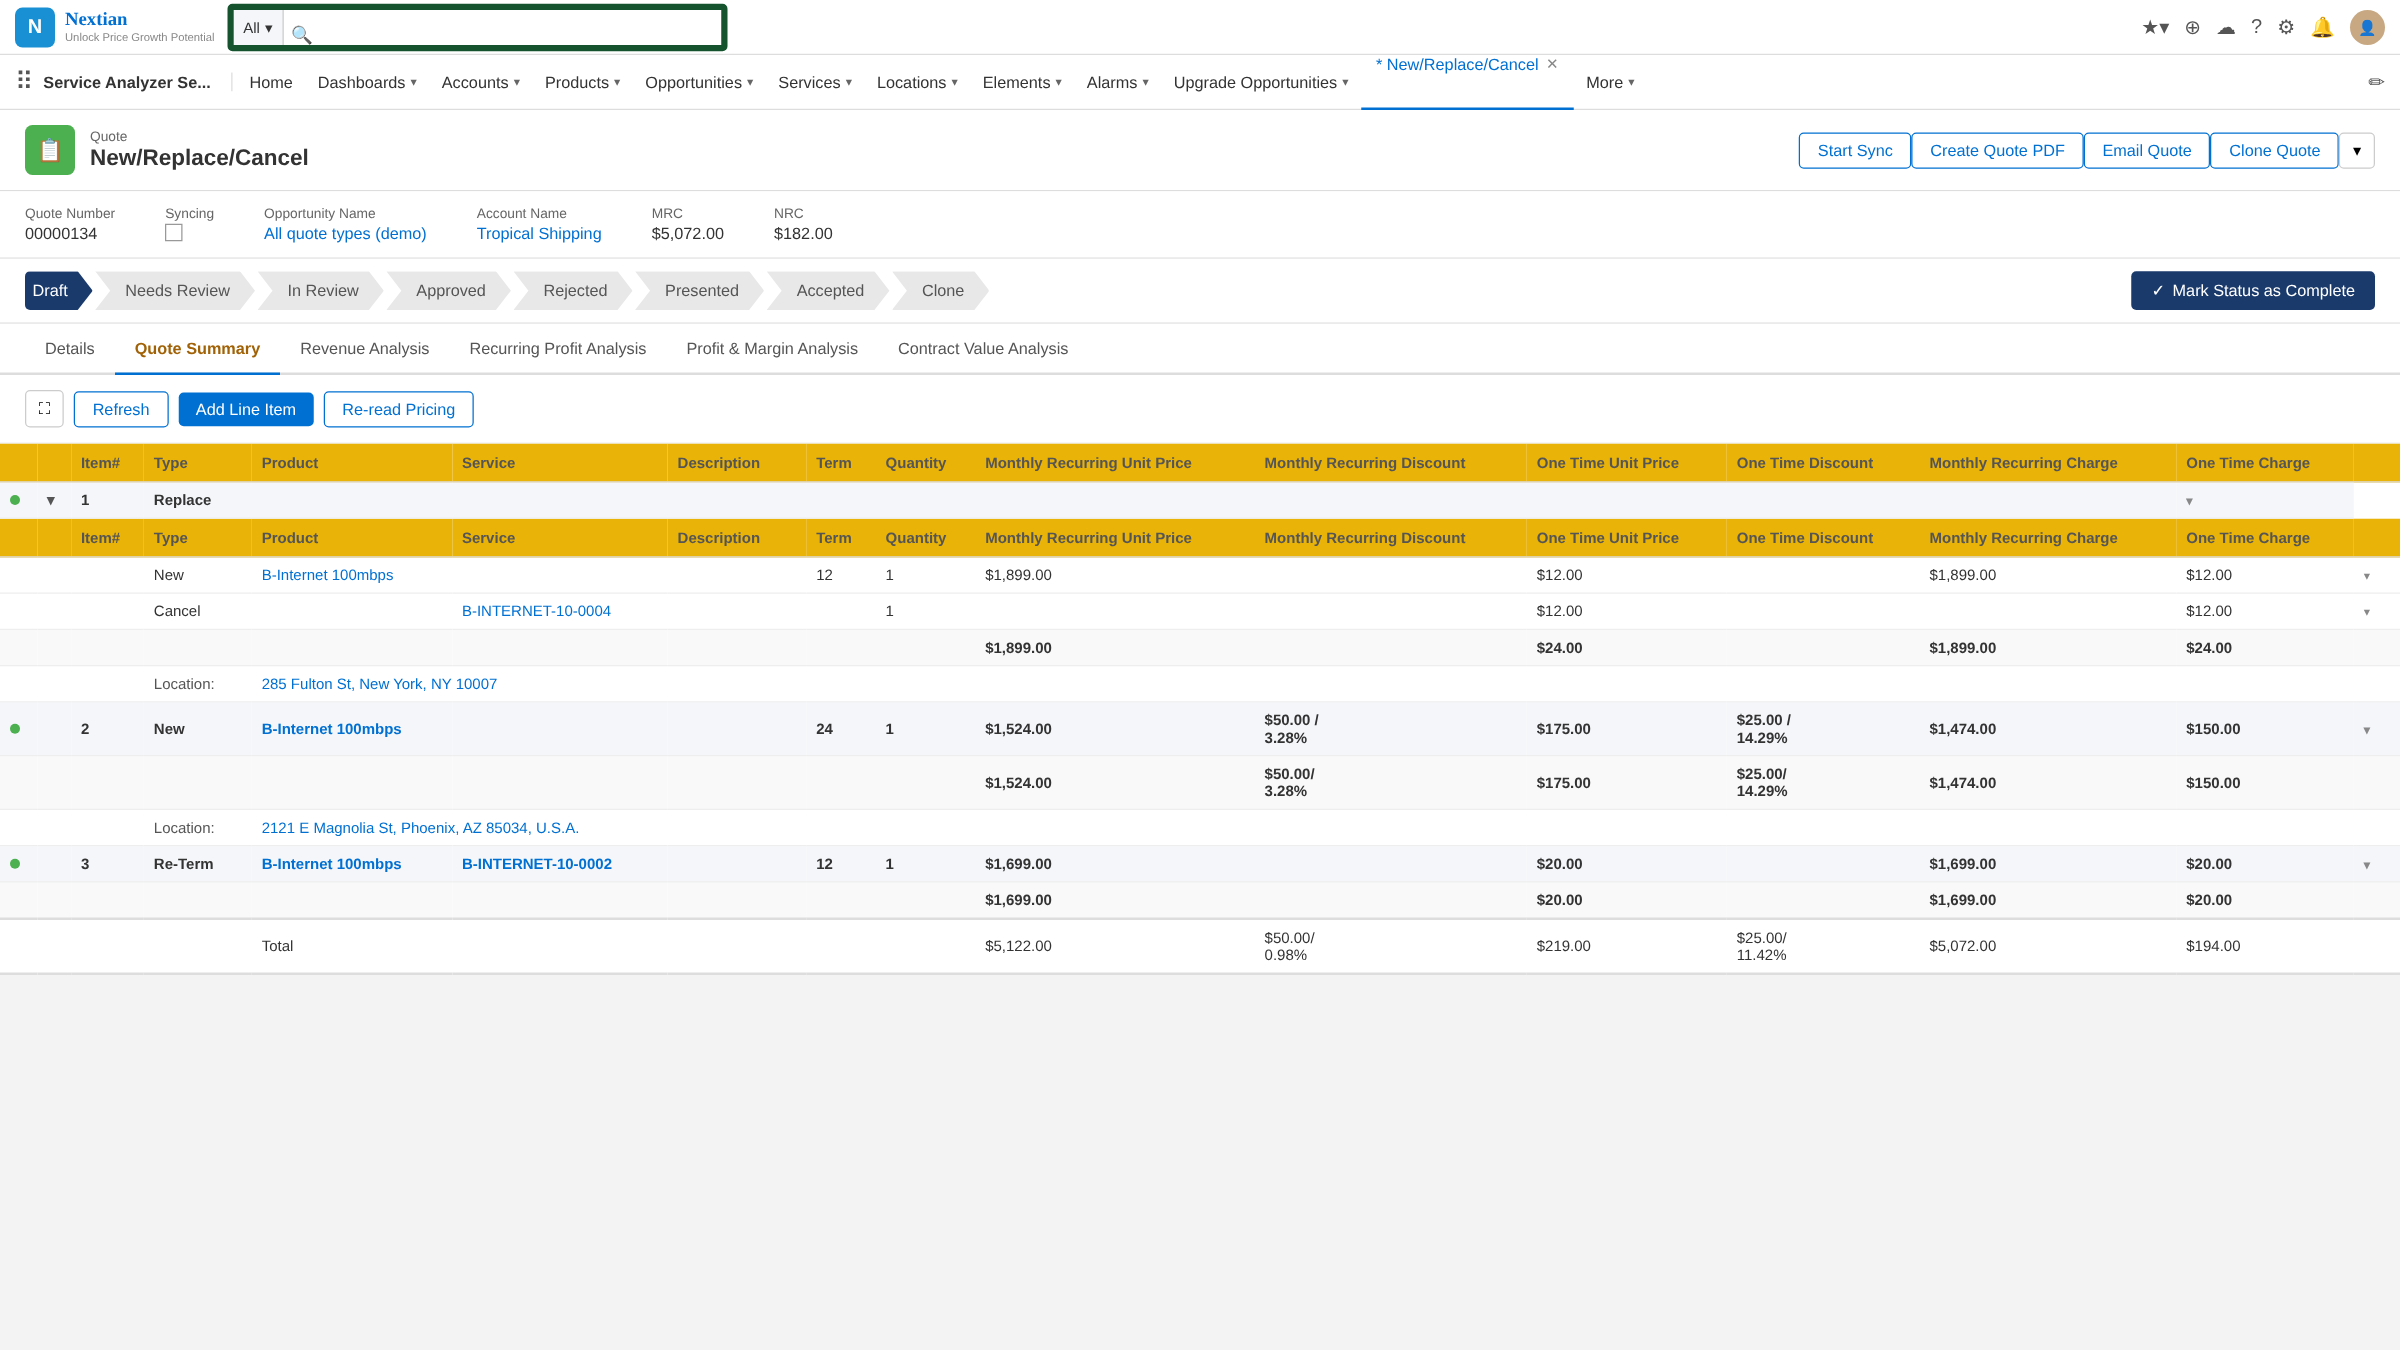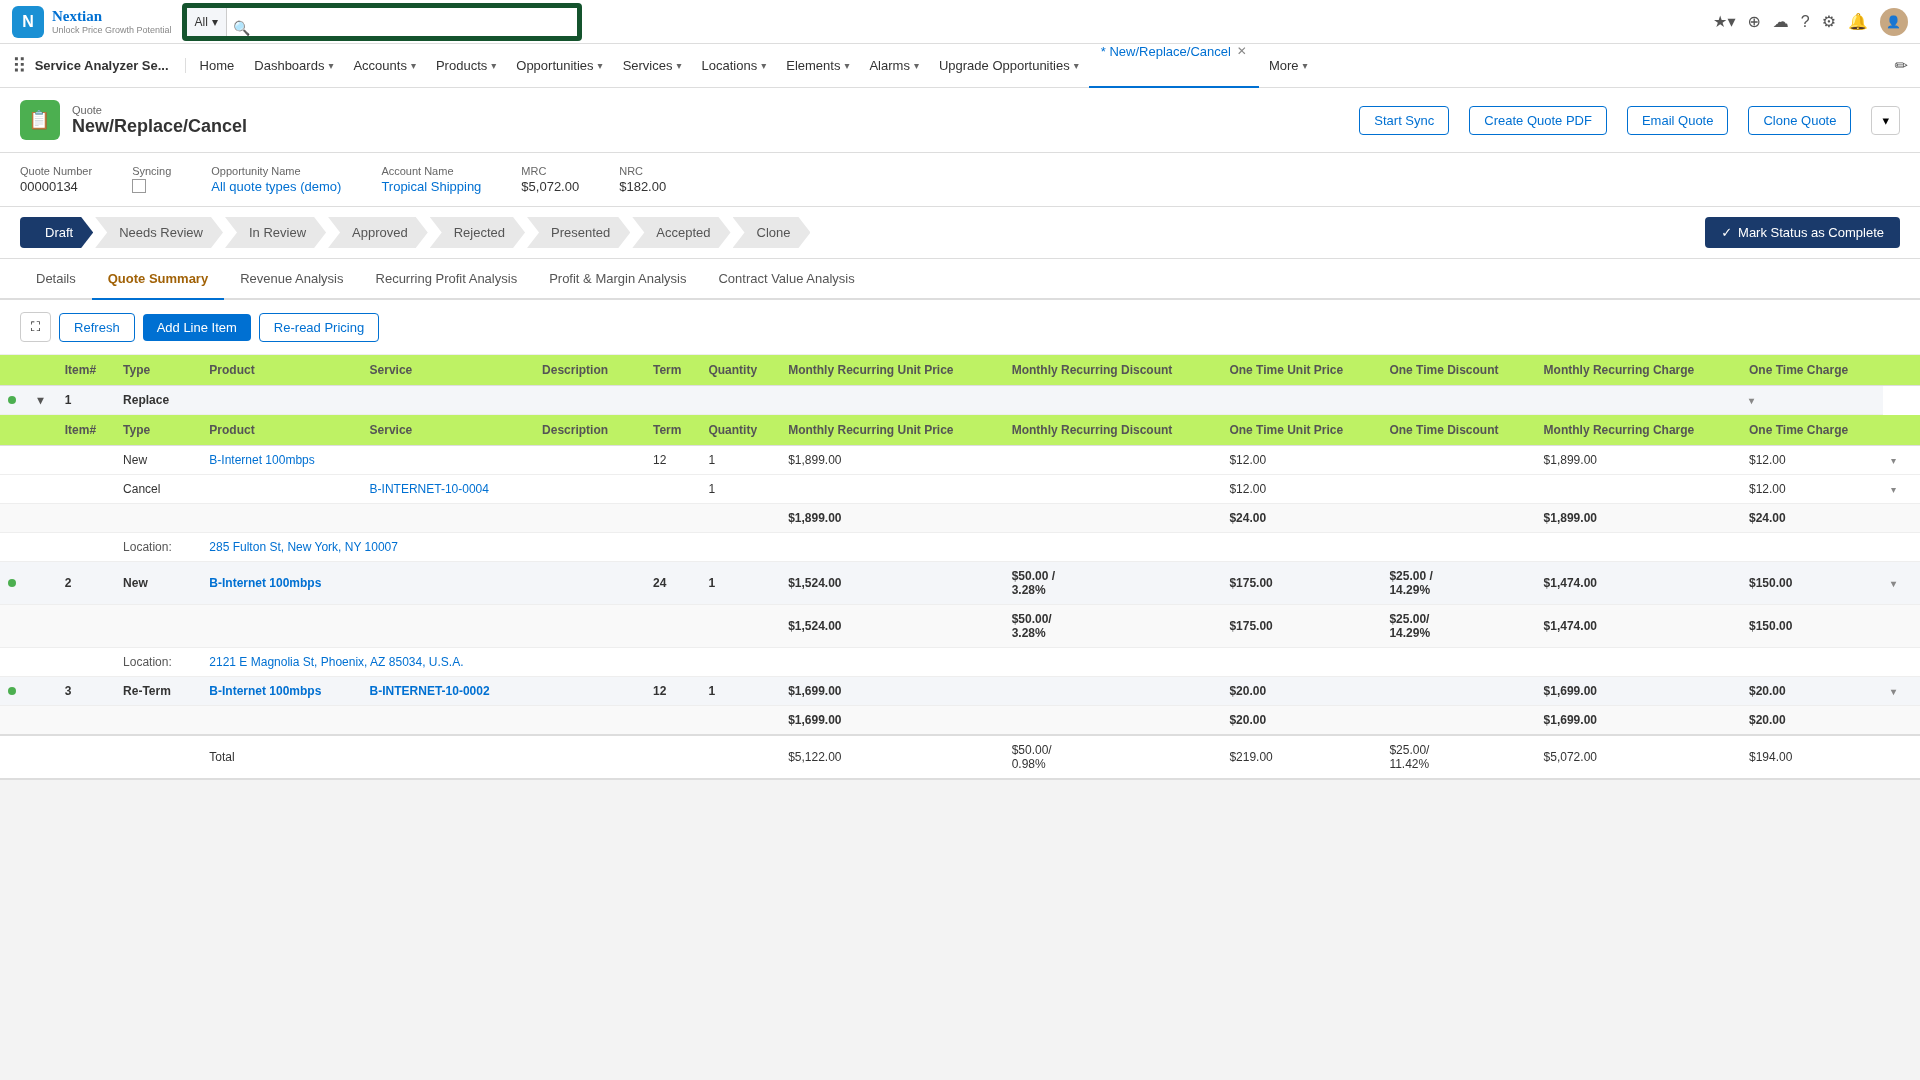--- a/index.html
+++ b/index.html
@@ -27,54 +27,54 @@
     .nav-close { font-size: 12px; color: #888; cursor: pointer; }
     .dots-icon { font-size: 20px; color: #555; margin-right: 8px; cursor: pointer; }
     .edit-icon { margin-left: auto; cursor: pointer; color: #555; font-size: 16px; }
 
     
     .quote-header { background: #fff; padding: 12px 20px; border-bottom: 1px solid #ddd; display: flex; align-items: center; justify-content: space-between; }
     .quote-title-area { display: flex; align-items: center; gap: 12px; }
     .quote-icon { width: 40px; height: 40px; background: #4caf50; border-radius: 6px; display: flex; align-items: center; justify-content: center; color: white; font-size: 18px; }
     .quote-label { font-size: 11px; color: #666; }
     .quote-name { font-size: 18px; font-weight: 700; color: #333; }
-    .quote-actions { display: flex; align-items: center; gap: 20px; }
+    .quote-actions { display: flex; align-items: center; gap: 0; }
     .btn-outline { border: 1px solid #0070d2; color: #0070d2; background: #fff; padding: 6px 14px; border-radius: 4px; cursor: pointer; font-size: 13px; }
     .btn-dropdown { border: 1px solid #ccc; background: #fff; padding: 6px 10px; border-radius: 4px; cursor: pointer; font-size: 13px; }
 
     
     .quote-details { background: #fff; padding: 12px 20px; border-bottom: 1px solid #ddd; display: flex; gap: 40px; }
     .detail-group { display: flex; flex-direction: column; gap: 2px; }
     .detail-label { font-size: 11px; color: #666; }
     .detail-value { font-size: 13px; color: #333; font-weight: 500; }
     .detail-link { font-size: 13px; color: #0070d2; cursor: pointer; text-decoration: none; }
     .detail-checkbox { width: 14px; height: 14px; border: 1px solid #999; background: #fff; display: inline-block; }
 
     
     .status-bar { background: #fff; padding: 10px 20px; border-bottom: 1px solid #ddd; display: flex; align-items: center; gap: 0; }
     .status-step { padding: 8px 20px 8px 24px; background: #e8e8e8; color: #555; font-size: 13px; position: relative; cursor: pointer; clip-path: polygon(0 0, calc(100% - 12px) 0, 100% 50%, calc(100% - 12px) 100%, 0 100%, 12px 50%); margin-right: 2px; }
-    .status-step:first-child { clip-path: polygon(0 0, calc(100% - 12px) 0, 100% 50%, calc(100% - 12px) 100%, 0 100%); padding-left: 25px; border-radius: 4px 0 0 4px; }
+    .status-step:first-child { clip-path: polygon(0 0, calc(100% - 12px) 0, 100% 50%, calc(100% - 12px) 100%, 0 100%); padding-left: 6px; border-radius: 4px 0 0 4px; }
     .status-step.active { background: #1a3a6b; color: #fff; }
     .status-complete-btn { margin-left: auto; background: #1a3a6b; color: #fff; border: none; padding: 8px 16px; border-radius: 4px; cursor: pointer; font-size: 13px; display: flex; align-items: center; gap: 6px; }
 
     
     .tabs-bar { background: #fff; padding: 0 20px; border-bottom: 2px solid #ddd; display: flex; gap: 0; }
     .tab { padding: 12px 16px; cursor: pointer; font-size: 13px; color: #555; border-bottom: 2px solid transparent; margin-bottom: -2px; }
     .tab.active { color: #a16207; border-bottom: 2px solid #0070d2; font-weight: 600; }
 
     
     .table-area { background: #fff; margin: 0; padding: 0; }
     .table-toolbar { padding: 12px 20px; display: flex; align-items: center; gap: 8px; border-bottom: 1px solid #eee; }
     .btn-icon { border: 1px solid #ccc; background: #fff; padding: 6px 10px; border-radius: 4px; cursor: pointer; font-size: 13px; display: flex; align-items: center; gap: 4px; }
     .btn-primary { background: #0070d2; color: #fff; border: none; padding: 6px 14px; border-radius: 4px; cursor: pointer; font-size: 13px; }
     .btn-secondary { background: #fff; color: #0070d2; border: 1px solid #0070d2; padding: 6px 14px; border-radius: 4px; cursor: pointer; font-size: 13px; }
 
     
     .data-table { width: 100%; border-collapse: collapse; font-size: 12px; }
-    .data-table th { background: #bef264; padding: 8px 8px; text-align: left; font-weight: 600; color: #555; border-bottom: 1px solid #ddd; white-space: nowrap; font-size: 12px; }
+    .data-table th { background: #eab308; padding: 8px 8px; text-align: left; font-weight: 600; color: #555; border-bottom: 1px solid #ddd; white-space: nowrap; font-size: 12px; }
     .data-table td { padding: 7px 8px; border-bottom: 1px solid #eee; vertical-align: middle; }
     .td-link { color: #0070d2; cursor: pointer; }
     .td-bold { font-weight: 700; }
     .group-row td { background: #f4f6f9; font-weight: 600; }
     .subtotal-row td { background: #f9f9f9; font-weight: 600; border-top: 1px solid #ddd; }
     .total-row td { background: #fff; font-weight: 400; border-top: 2px solid #ddd; border-bottom: 2px solid #ddd; }
     .location-row td { color: #0070d2; font-size: 12px; }
     .indicator-dot { width: 8px; height: 8px; background: #4caf50; border-radius: 50%; display: inline-block; }
     .dropdown-arrow { font-size: 10px; color: #888; cursor: pointer; }
     .expand-icon { cursor: pointer; color: #555; }

